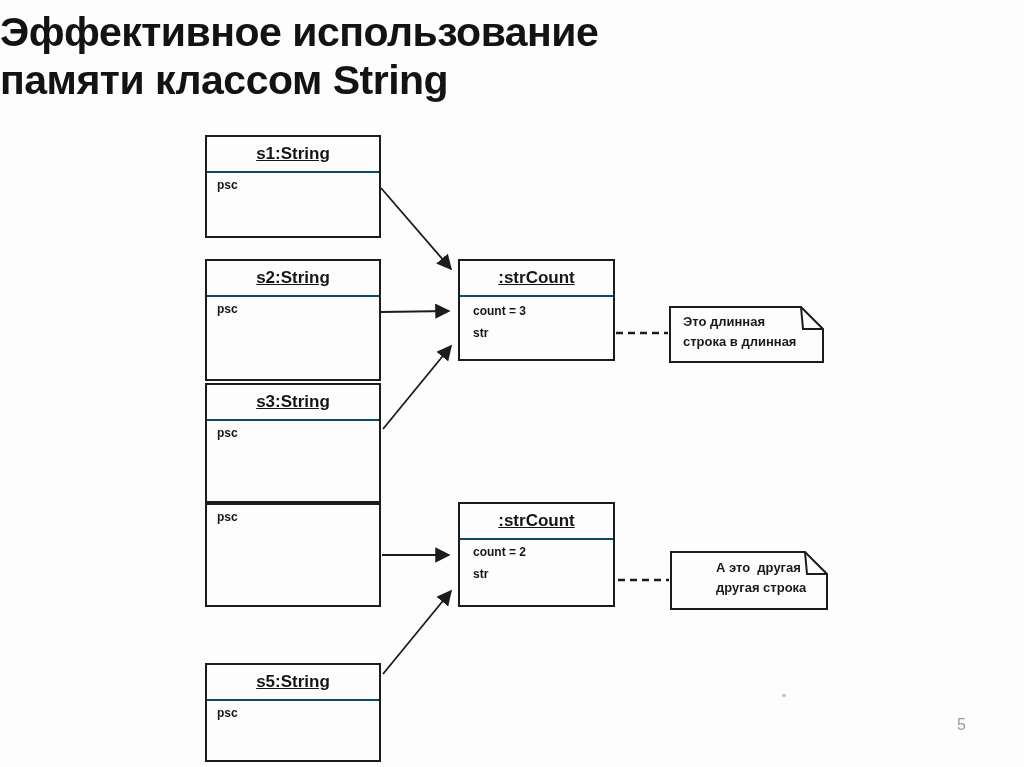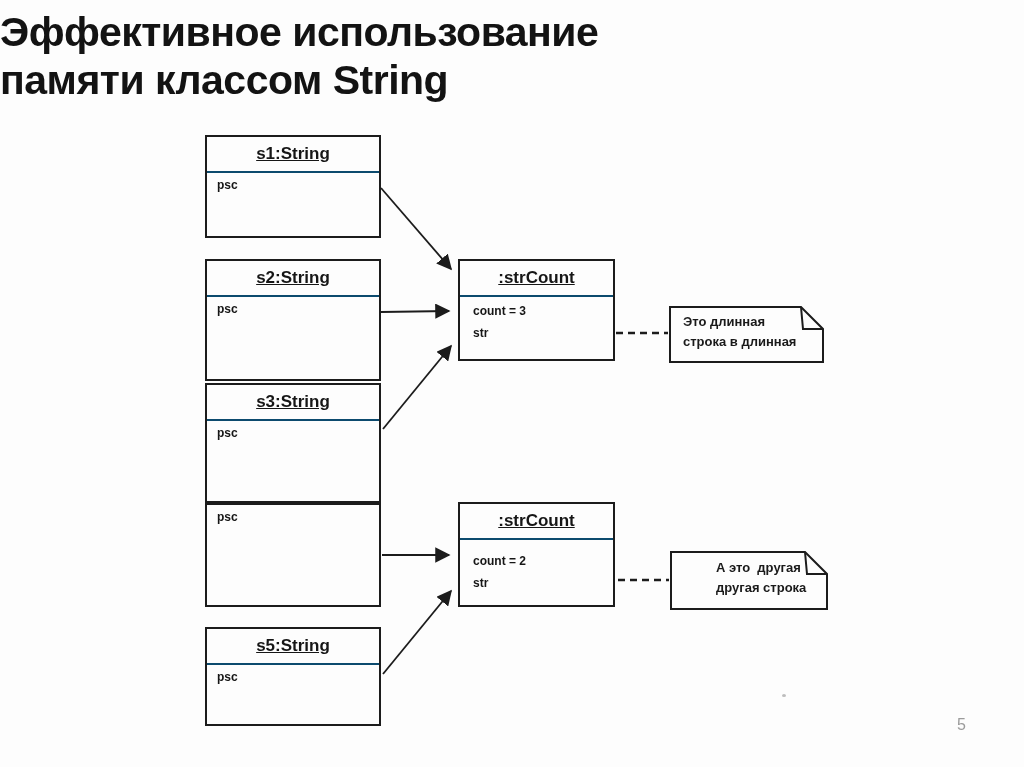--- a/index.html
+++ b/index.html
@@ -154,36 +154,36 @@
 
   <div class="obj-box" style="top:383px;height:120px;">
     <div class="hdr">s3:String</div>
     <div class="body">psc</div>
   </div>
 
   <div class="obj-box" style="top:503px;height:104px;">
     <div class="body">psc</div>
   </div>
 
-  <div class="obj-box" style="top:627px;height:99px;">
+  <div class="obj-box" style="top:663px;height:99px;">
     <div class="hdr">s5:String</div>
     <div class="body">psc</div>
   </div>
 
   <div class="obj-box sc-box" style="top:259px;height:102px;">
     <div class="hdr">:strCount</div>
     <div class="body">
       <div>count = 3</div>
       <div>str</div>
     </div>
   </div>
 
   <div class="obj-box sc-box" style="top:502px;height:105px;">
     <div class="hdr">:strCount</div>
-    <div class="body" style="padding-top:10px;">
+    <div class="body" style="padding-top:1px;">
       <div>count = 2</div>
       <div>str</div>
     </div>
   </div>
 
   <div class="note-text" style="left:683px;top:312px;">
     <div class="note-line">Это длинная</div>
     <div class="note-line">строка в длинная</div>
   </div>
 

